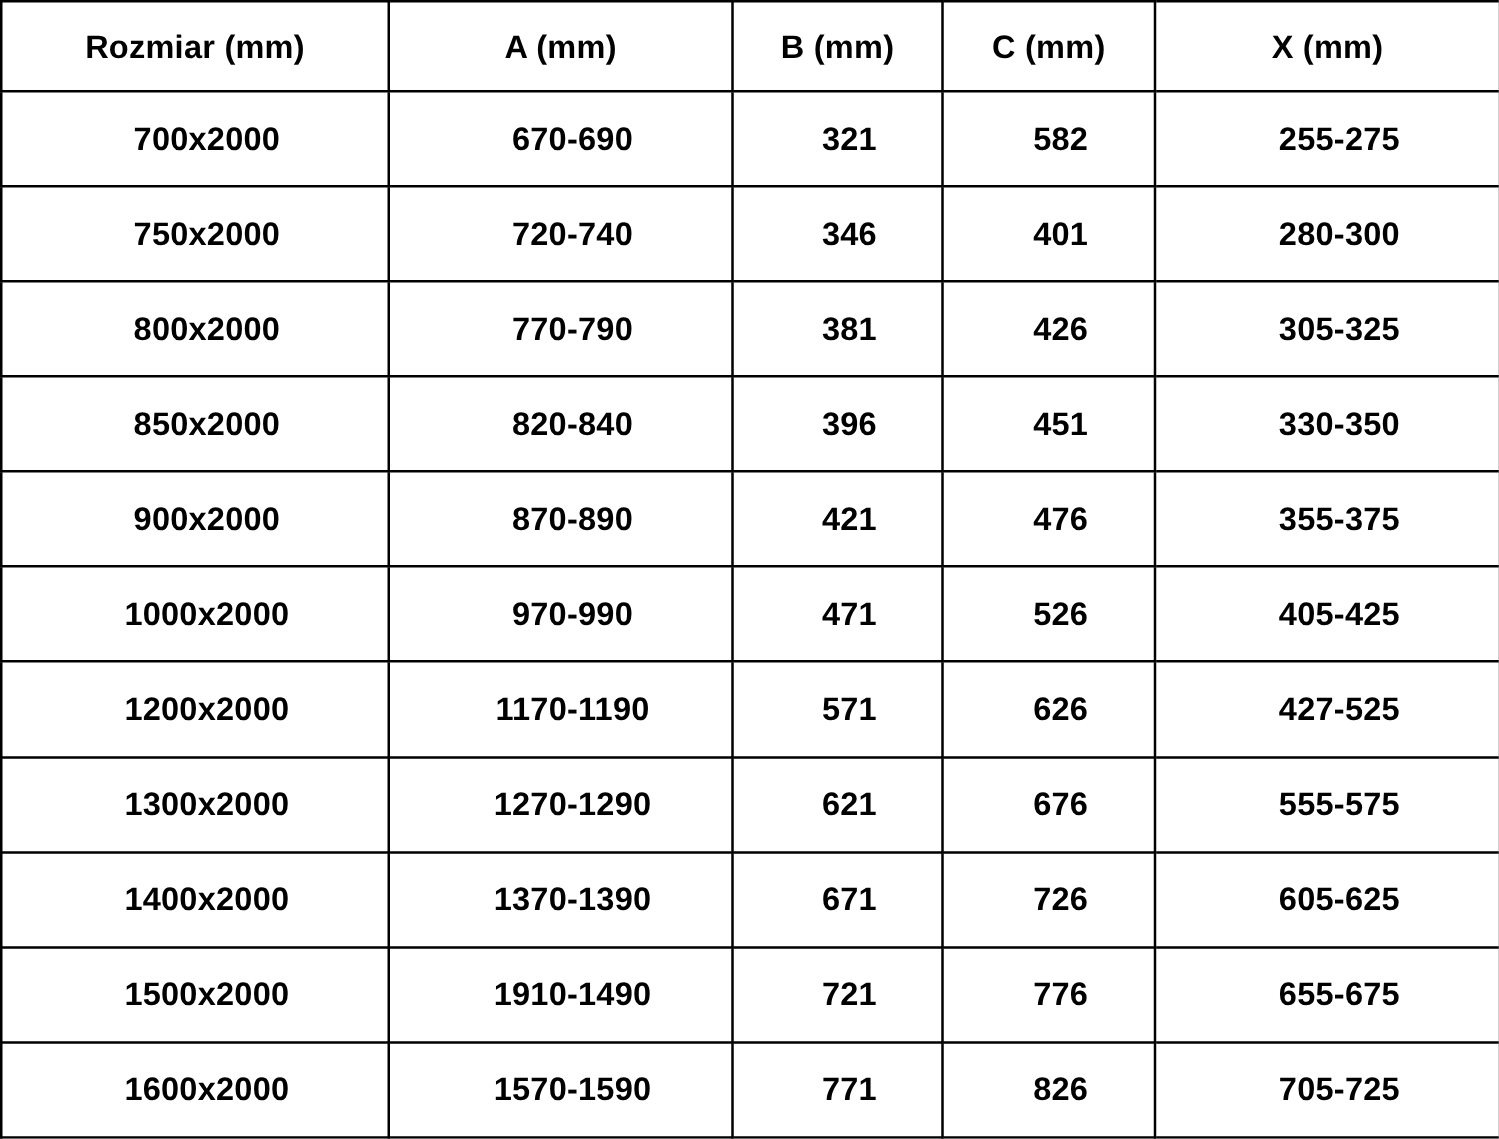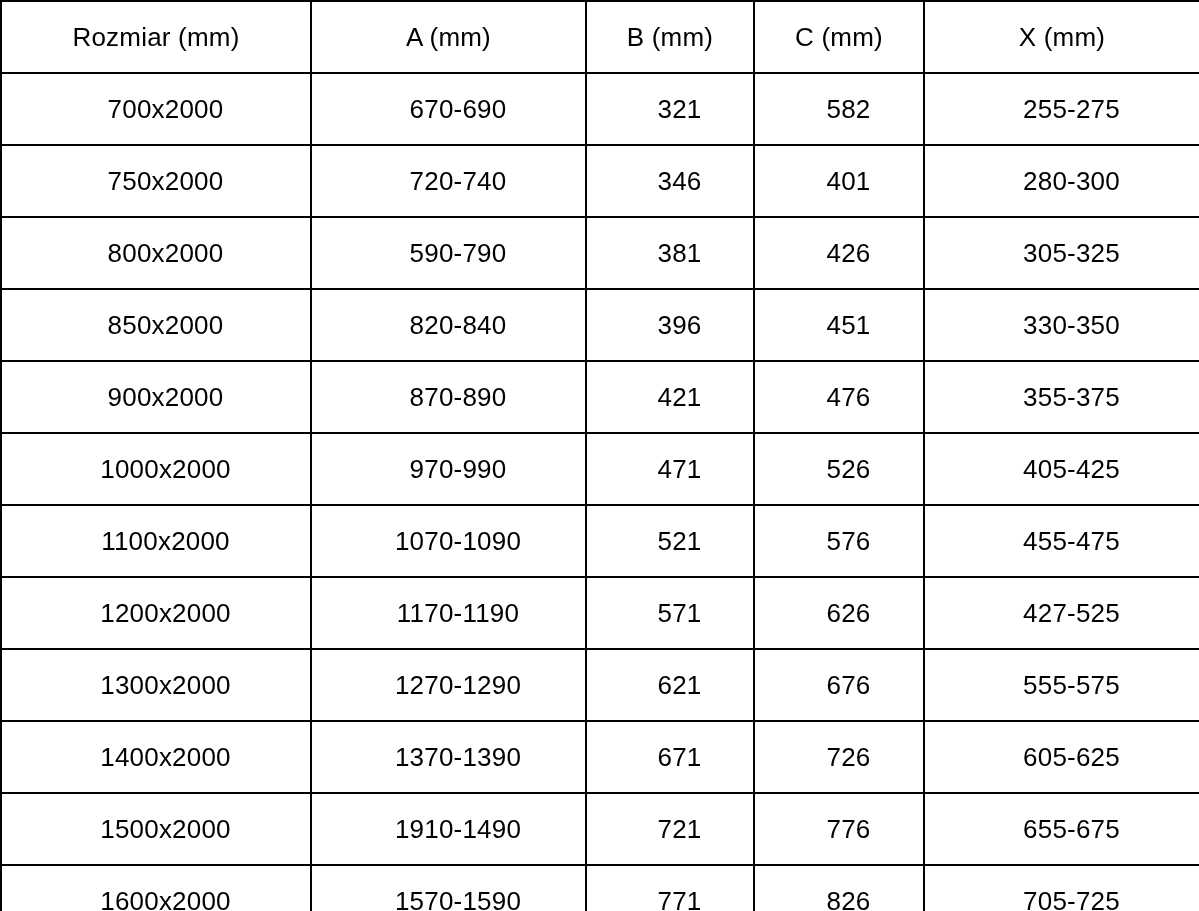--- a/index.html
+++ b/index.html
@@ -26,24 +26,24 @@
     border: 2px solid #000000;
     text-align: center;
     vertical-align: middle;
     font-size: 26px;
     color: #000000;
     padding: 0;
     height: 70px;
     letter-spacing: 0.2px;
   }
   table.size-table th {
-    font-weight: 400;
+    font-weight: 700;
   }
   table.size-table td {
-    font-weight: 400;
+    font-weight: 700;
     padding-left: 19px;
   }
   col.c-rozmiar { width: 310px; }
   col.c-a       { width: 275px; }
   col.c-b       { width: 168px; }
   col.c-c       { width: 170px; }
   col.c-x       { width: 276px; }
 </style>
 </head>
 <body>
@@ -75,21 +75,21 @@
       </tr>
       <tr>
         <td>750x2000</td>
         <td>720-740</td>
         <td>346</td>
         <td>401</td>
         <td>280-300</td>
       </tr>
       <tr>
         <td>800x2000</td>
-        <td>590-790</td>
+        <td>770-790</td>
         <td>381</td>
         <td>426</td>
         <td>305-325</td>
       </tr>
       <tr>
         <td>850x2000</td>
         <td>820-840</td>
         <td>396</td>
         <td>451</td>
         <td>330-350</td>
@@ -100,27 +100,20 @@
         <td>421</td>
         <td>476</td>
         <td>355-375</td>
       </tr>
       <tr>
         <td>1000x2000</td>
         <td>970-990</td>
         <td>471</td>
         <td>526</td>
         <td>405-425</td>
-      </tr>
-      <tr>
-        <td>1100x2000</td>
-        <td>1070-1090</td>
-        <td>521</td>
-        <td>576</td>
-        <td>455-475</td>
       </tr>
       <tr>
         <td>1200x2000</td>
         <td>1170-1190</td>
         <td>571</td>
         <td>626</td>
         <td>427-525</td>
       </tr>
       <tr>
         <td>1300x2000</td>

